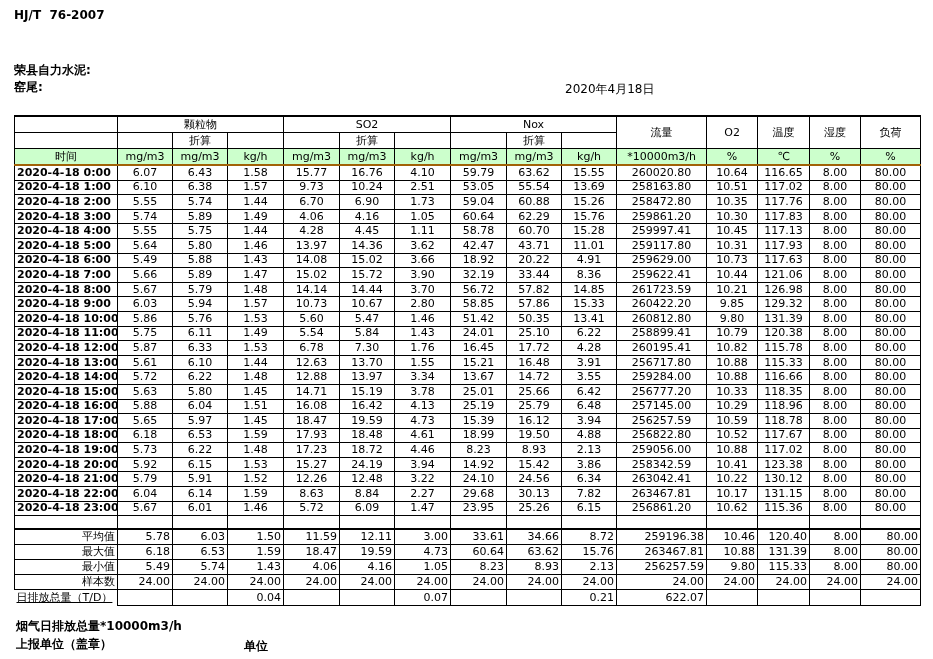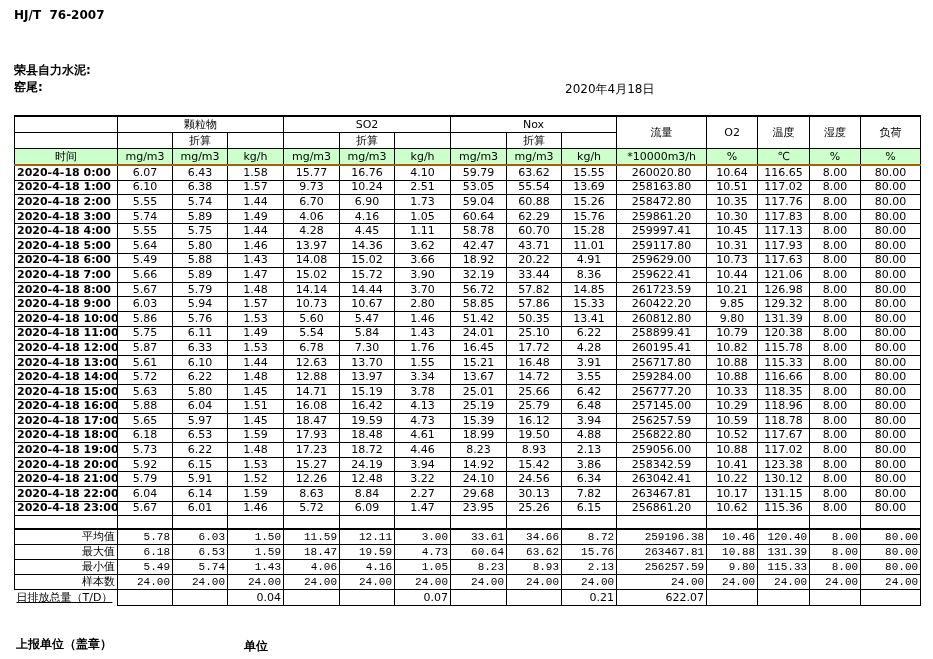--- a/index.html
+++ b/index.html
@@ -11,21 +11,21 @@
   .date{position:absolute;left:565px;top:81px;font-size:12px;}
   table.rpt{position:absolute;left:14px;top:115px;border-collapse:collapse;table-layout:fixed;width:906px;font-size:11px;border-radius:17px;}
   .rpt td{border:1px solid #000;padding:0 2px;text-align:center;white-space:nowrap;overflow:hidden;height:13.6px;line-height:12px;}
   .rpt tr.h td{height:15px;}
   .rpt tr.h1 td{border-top:2px solid #000;}
   .rpt tr.units td{border-bottom:2px solid #a16207;background:#ccffcc;}
   .rpt td.time{text-align:left;font-weight:bold;}
   .rpt td.slabel{text-align:right;}
   .rpt td.sval{text-align:right;}
   .rpt tr.sep td{border-bottom:2px solid #000;height:12px;}
-  .rpt tr.sum td{height:14px;font-family:Liberation Mono, monospace;}
+  .rpt tr.sum td{height:14px;}
   .rpt tr.total td{height:15px;}
   .rpt td.tlabel{border-left:none;border-bottom:none;text-align:left;text-decoration:underline;}
   .f1{position:absolute;left:16px;top:618px;font-size:12px;font-weight:bold;}
   .f2{position:absolute;left:16px;top:636px;font-size:12px;font-weight:bold;}
   .f2b{position:absolute;left:205px;top:638px;font-size:12px;font-weight:bold;margin-left:39px;}
 </style>
 </head>
 <body>
 
 <div class="page">
@@ -600,16 +600,17 @@
           <td class="sval">0.21</td>
           <td class="sval">622.07</td>
           <td class="sval"></td>
           <td class="sval"></td>
           <td class="sval"></td>
           <td class="sval"></td>
         </tr>
       </tbody>
   </table>
 
+  <div class="f1">烟气日排放总量*10000m3/h</div>
   <div class="f2">上报单位（盖章）</div>
   <div class="f2b">单位</div>
 
 </div>
 
 </body></html>

